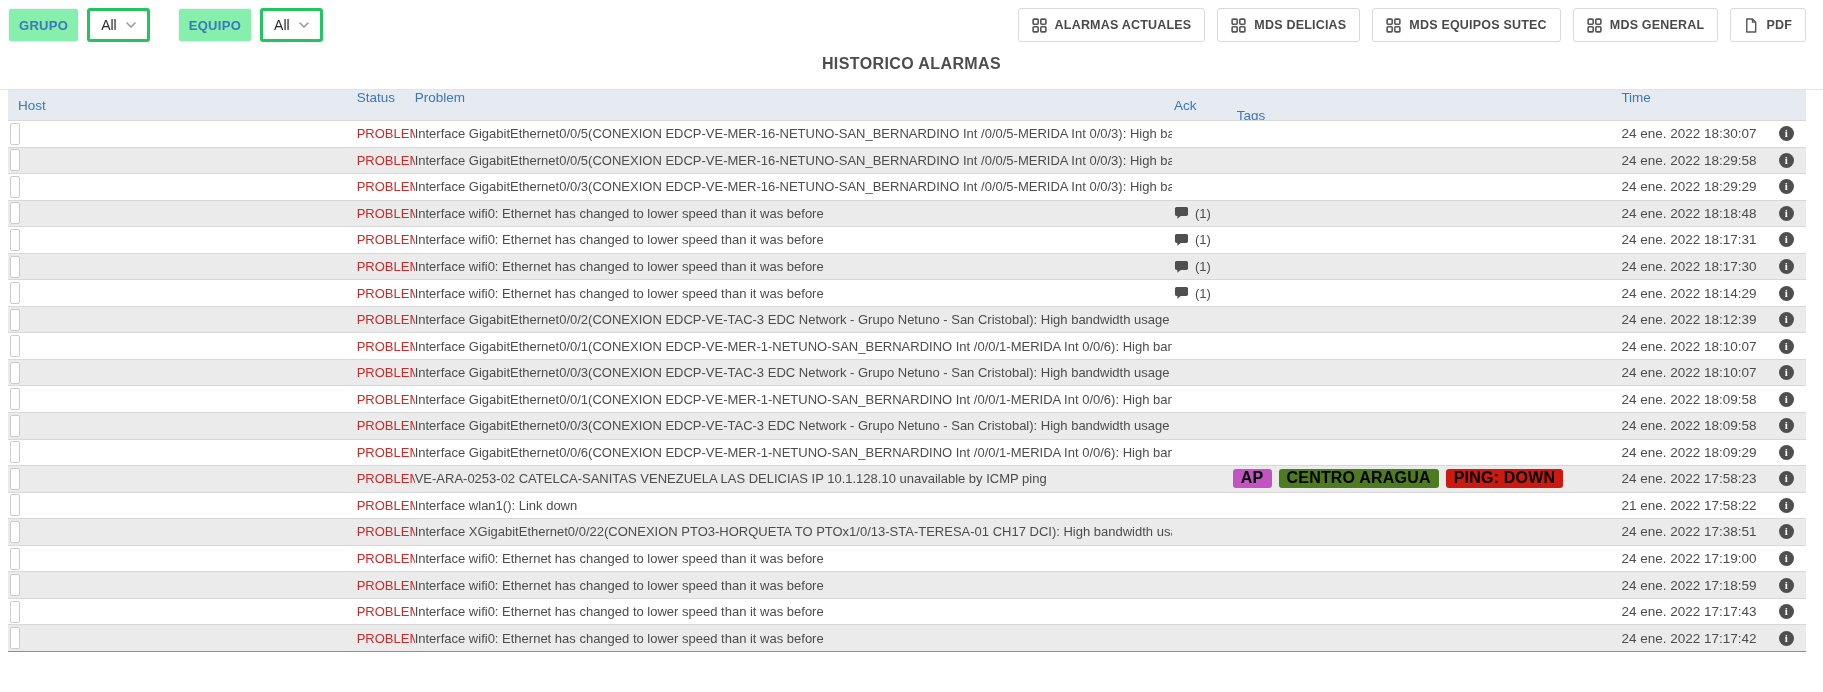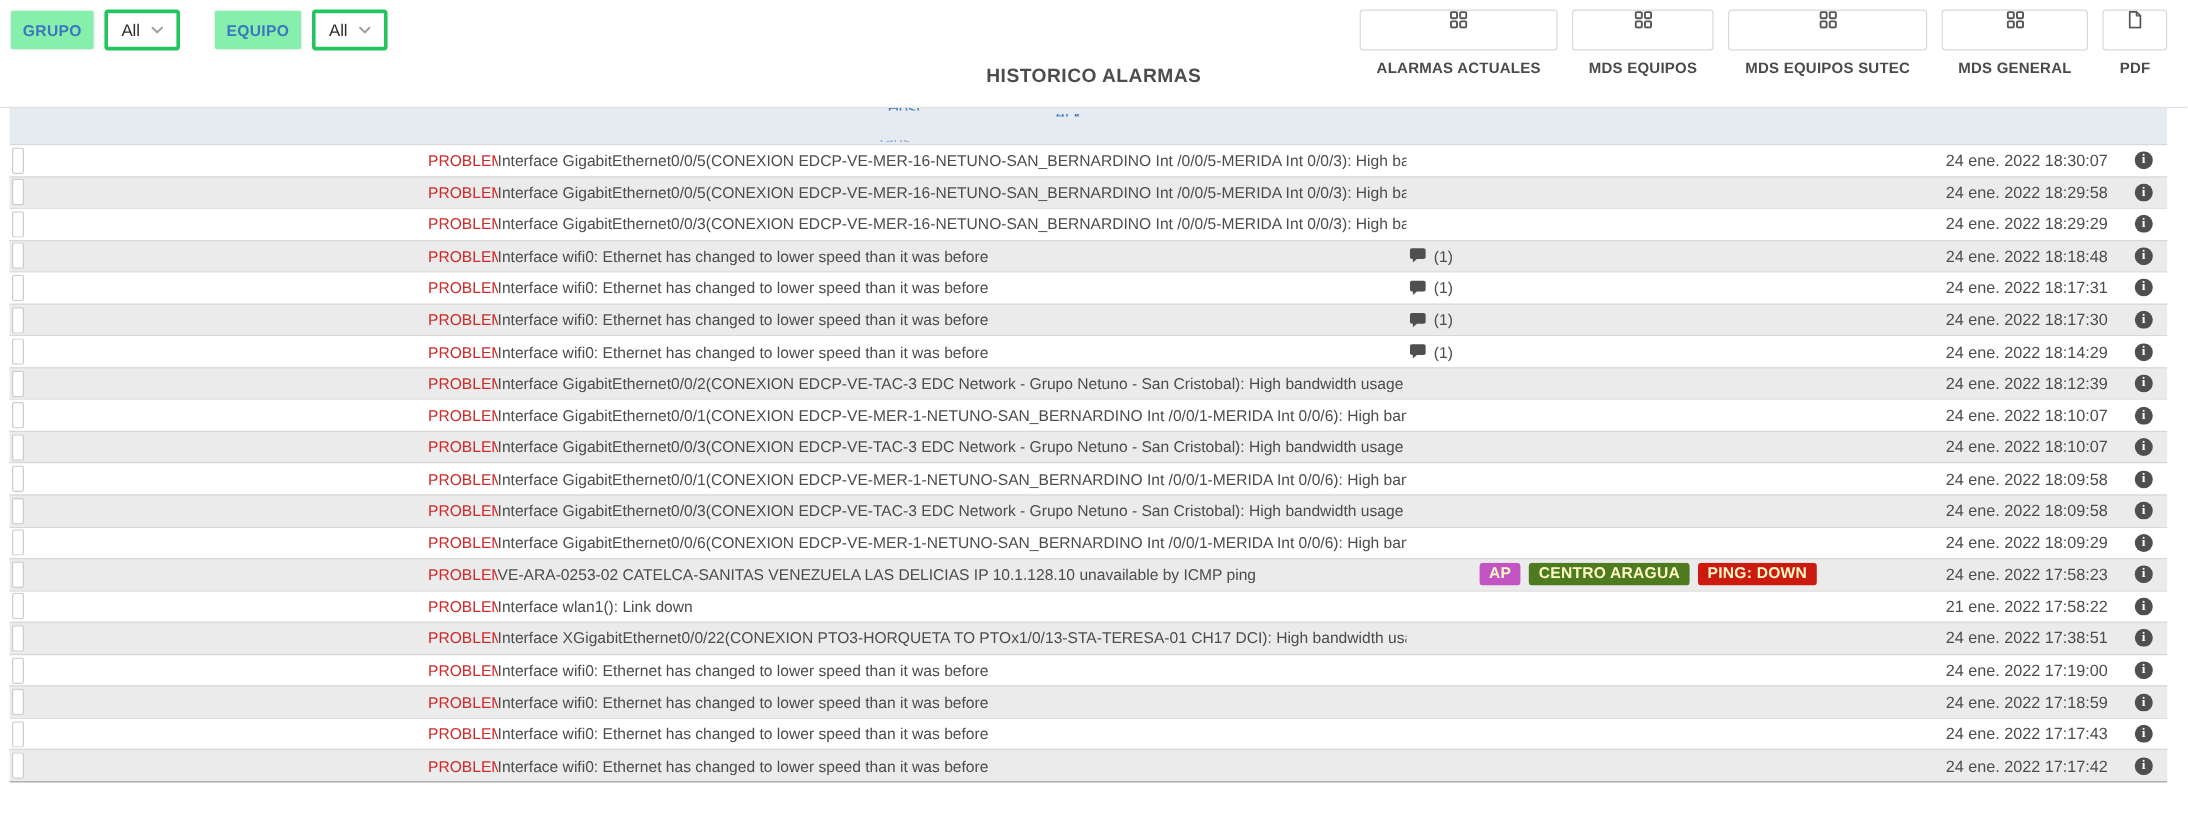--- a/index.html
+++ b/index.html
@@ -11,51 +11,51 @@
   .var-group{display:flex;align-items:center;gap:8px;margin-right:18px;}
   .var-label{height:34px;line-height:34px;box-sizing:border-box;padding:0 10px;
              color:var(--accent);font-weight:700;font-size:13px;letter-spacing:.3px;
              background:#86efac;border:1px solid #f0f2f5;border-radius:3px;}
   .dropdown{height:34px;box-sizing:border-box;display:flex;align-items:center;gap:9px;
             padding:0 11px;background:#fff;border:3px solid #22c55e;border-radius:3px;
             font-size:14px;color:#2b2b2b;cursor:pointer;}
 
   
   .toolbar{position:absolute;top:8px;right:17px;display:flex;gap:12px;}
-  .tb-btn{height:34px;box-sizing:border-box;display:flex;align-items:center;gap:26px;
+  .tb-btn{height:34px;box-sizing:border-box;display:flex;align-items:center;gap:8px;
           padding:0 13px;background:#fff;border:1px solid #d9d9d9;border-radius:3px;
-          font-size:12.5px;font-weight:700;color:#4a4a4a;letter-spacing:.2px;cursor:pointer;flex-direction:column;}
+          font-size:12.5px;font-weight:700;color:#4a4a4a;letter-spacing:.2px;cursor:pointer;}
 
   
   .page-title{position:absolute;top:55px;left:0;width:100%;text-align:center;
               font-size:16px;font-weight:700;color:#4d4d4d;letter-spacing:.4px;}
 
   
   .table-topline{position:absolute;top:89px;left:0;width:100%;height:1px;background:#e3e3e3;}
   .alarm-table{position:absolute;left:8px;top:90px;width:1798px;border-bottom:1px solid #8f8f8f;}
-  .thead{display:flex;height:30px;align-items:center;background:var(--header_bg);
-         color:var(--accent);font-size:13.5px;flex-direction:column;}
+  .thead{display:flex;height:30px;background:var(--header_bg);
+         color:var(--accent);font-size:13.5px;}
   .trow{display:flex;height:26.55px;align-items:center;font-size:13px;color:#4c4c4c;
         border-top:1px solid #d8d8d8;box-sizing:border-box;background:#fff;}
   .trow:nth-child(even){background:var(--stripe);}
   .cell{box-sizing:border-box;overflow:hidden;white-space:nowrap;}
   .c-host{width:355px;display:flex;align-items:center;padding-left:2px;}
   .c-status{width:59px;}
   .c-problem{width:771px;}
   .c-ack{width:60px;display:flex;align-items:center;gap:6px;padding-left:2px;}
   .c-tags{width:365px;display:flex;align-items:center;gap:7px;padding-left:2px;}
   .c-time{width:148px;font-size:13.5px;margin-left:32px;}
   .c-info{width:40px;display:flex;justify-content:center;}
   .th-host{padding-left:10px;}
   .th-tags{padding-left:6px;margin-top:20px;}
   .status-text{color:var(--problem);}
   .host-stub{display:inline-block;width:8px;height:20px;border:1px solid #cbcbcb;
              border-radius:2px;background:#fff;}
-  .tag-pill{display:inline-block;padding:2px 8px 3px;border-radius:3px;color:#fef9c3;
-            font-size:13px;font-weight:700;letter-spacing:.2px;line-height:14px;}
+  .tag-pill{display:inline-block;padding:2px 8px 3px;border-radius:3px;color:#000000;
+            font-size:16px;font-weight:700;letter-spacing:.2px;line-height:14px;}
   .info-icon{width:15px;height:15px;border-radius:50%;background:#4f4f4f;color:#fff;
              font-size:11px;font-weight:700;display:flex;align-items:center;
              justify-content:center;line-height:15px;cursor:pointer;
              font-family:"Liberation Serif",serif;}
   .ack-count{font-size:13px;color:#4c4c4c;}
   .icon{display:flex;align-items:center;}
 </style>
 </head>
 <body>
 
@@ -102,21 +102,21 @@
     <span class="icon">
       <svg width="15" height="15" viewBox="0 0 16 16">
           <g stroke="#555" stroke-width="1.7" fill="none">
             <rect x="1.2" y="1.2" width="5.4" height="5.4" rx="1"></rect>
             <rect x="9.4" y="1.2" width="5.4" height="5.4" rx="1"></rect>
             <rect x="1.2" y="9.4" width="5.4" height="5.4" rx="1"></rect>
             <rect x="9.4" y="9.4" width="5.4" height="5.4" rx="1"></rect>
           </g>
         </svg>
     </span>
-    <span>MDS EQUIPOS</span>
+    <span>MDS DELICIAS</span>
   </button>
   <button class="tb-btn">
     <span class="icon">
       <svg width="15" height="15" viewBox="0 0 16 16">
           <g stroke="#555" stroke-width="1.7" fill="none">
             <rect x="1.2" y="1.2" width="5.4" height="5.4" rx="1"></rect>
             <rect x="9.4" y="1.2" width="5.4" height="5.4" rx="1"></rect>
             <rect x="1.2" y="9.4" width="5.4" height="5.4" rx="1"></rect>
             <rect x="9.4" y="9.4" width="5.4" height="5.4" rx="1"></rect>
           </g>

